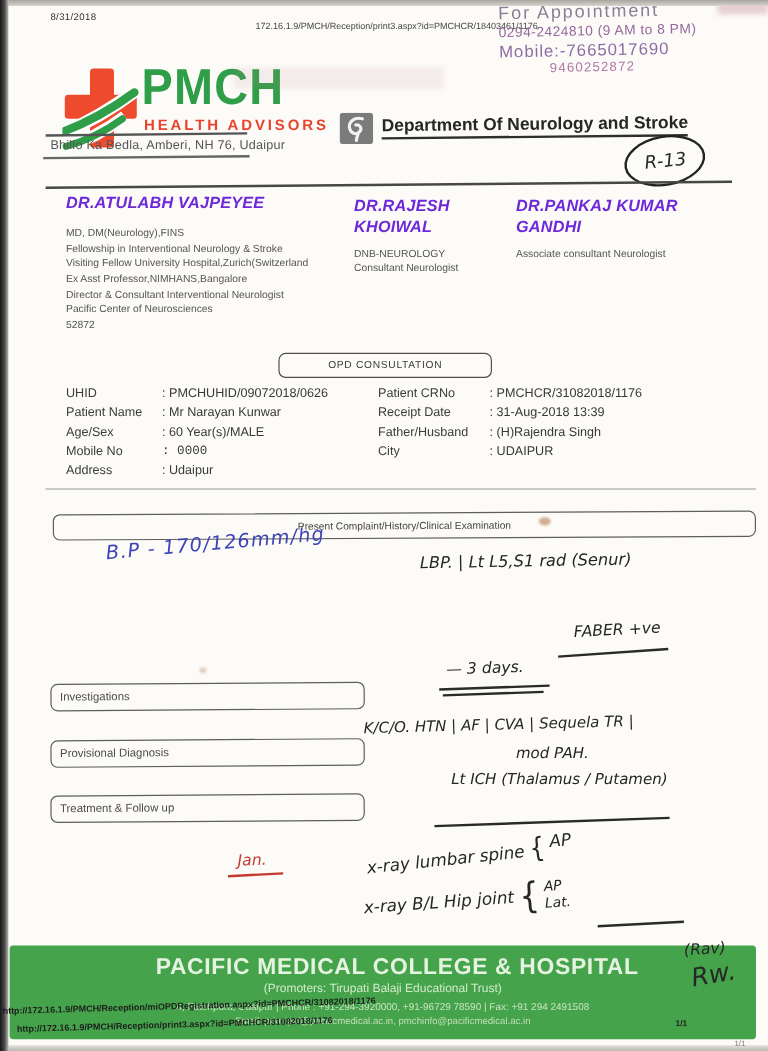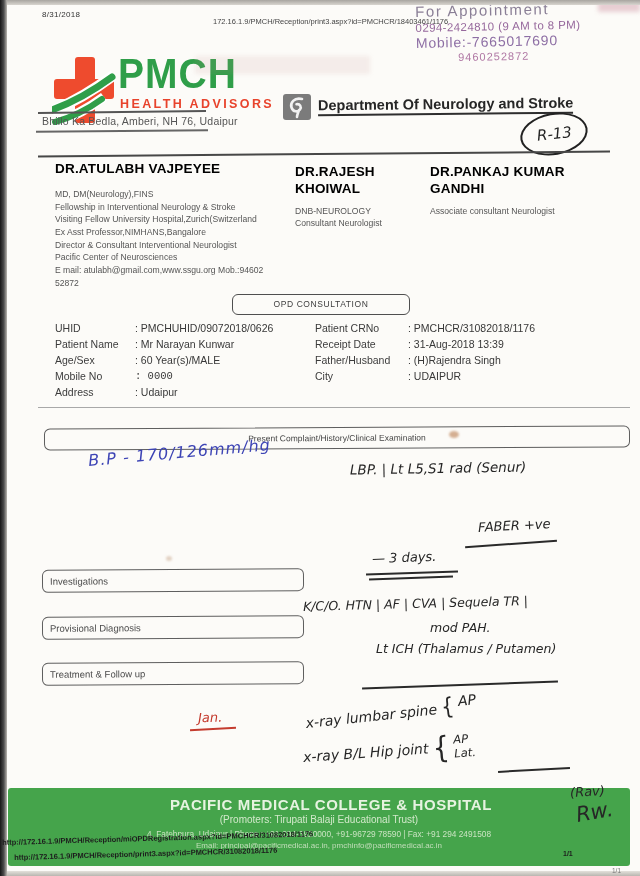--- a/index.html
+++ b/index.html
@@ -23,42 +23,42 @@
   .stamp .s2{font-size:11.5px;letter-spacing:.4px;margin-top:2px;color:#96689c;}
   .stamp .s3{font-size:14px;letter-spacing:.8px;margin-top:1px;color:#8d6ea4;}
   .stamp .s4{font-size:11px;letter-spacing:1px;margin-left:42px;margin-top:1px;color:#b078a4;}
   .logo-name{font-size:39px;font-weight:bold;color:#2f9e49;letter-spacing:1px;
              transform:scaleY(1.08);transform-origin:left top;line-height:1;}
   .logo-tag{font-size:12.5px;font-weight:bold;color:#e8432c;letter-spacing:2.4px;}
   .addr{font-size:10.5px;color:#555;letter-spacing:.2px;}
   .rule{background:#555;height:1.5px;}
   .dept-title{font-size:14.5px;font-weight:bold;color:#262626;border-bottom:2px solid #2e2e2e;
               padding-bottom:1px;transform:rotate(-.6deg);}
-  .doc-name{font-size:13.5px;font-weight:bold;color:#000000;letter-spacing:.2px;line-height:1.25;}
+  .doc-name{font-size:13.5px;font-weight:bold;color:#6d28d9;letter-spacing:.2px;line-height:1.25;font-style:italic;}
   .doc-line{font-size:8.6px;color:#555;line-height:1.48;}
   .boxed{border:1.5px solid #5e5e5e;border-radius:6px;color:#3d3d3d;background:transparent;}
   .opd{font-size:8.5px;letter-spacing:.6px;text-align:center;line-height:19px;}
   .pt-label{font-size:10.5px;color:#3c3c3c;}
   .pt-value{font-size:10.5px;color:#383838;}
   .section-label{font-size:9.5px;color:#4a4a4a;line-height:21px;padding-left:7px;}
   .complaint{font-size:8.5px;color:#444;text-align:center;line-height:20px;transform:rotate(-.3deg);}
   
   .hw{font-family:"DejaVu Sans",sans-serif;font-style:italic;white-space:nowrap;}
   .ink{color:#262626;}
   .ink-blue{color:#3d44b5;}
   .ink-red{color:#c43b2e;}
   .hline{height:1.5px;background:#2a2a2a;}
   .ellipse{border:2.5px solid #222;border-radius:50%;transform:rotate(-10deg);
            display:flex;align-items:center;justify-content:center;}
   .brace{font-style:normal;font-weight:400;display:inline-block;transform:scaleY(1.15);}
   .stack{display:inline-block;vertical-align:middle;font-size:11.5px;line-height:1.2;}
   
   .footer{left:8px;top:788px;width:622px;height:78px;background:#45a44b;border-radius:3px;
           text-align:center;overflow:visible;}
-  .f-title{font-size:15px;font-weight:bold;color:#e6f3e0;letter-spacing:.6px;margin-top:8px;padding-left:24px;}
+  .f-title{font-size:19px;font-weight:bold;color:#e6f3e0;letter-spacing:.6px;margin-top:8px;padding-left:24px;}
   .f-promo{font-size:10px;color:#d2e9ca;margin-top:1px;}
   .f-contact{font-size:8.3px;color:#c9e3c1;margin-top:4px;}
   .f-email{font-size:8px;color:#c2ddba;margin-top:2px;}
   .url-overlay{font-size:7.5px;font-weight:bold;color:#1d1d1d;white-space:nowrap;
                transform:rotate(-1.6deg);transform-origin:left top;}
   .pageno{font-size:7px;font-weight:bold;color:#1d1d1d;}
   .pageno2{font-size:6.5px;color:#777;}
 </style>
 </head>
 <body>
@@ -107,21 +107,20 @@
 
   <div class="abs" style="left:55px;top:161px;width:245px;">
     <div class="doc-name">DR.ATULABH VAJPEYEE</div>
     <div style="margin-top:10px;">
       <div class="doc-line">MD, DM(Neurology),FINS</div>
       <div class="doc-line">Fellowship in Interventional Neurology &amp; Stroke</div>
       <div class="doc-line">Visiting Fellow University Hospital,Zurich(Switzerland</div>
       <div class="doc-line">Ex Asst Professor,NIMHANS,Bangalore</div>
       <div class="doc-line">Director &amp; Consultant Interventional Neurologist</div>
       <div class="doc-line">Pacific Center of Neurosciences</div>
-      <div class="doc-line">E mail: atulabh@gmail.com,www.ssgu.org Mob.:94602</div>
       <div class="doc-line">52872</div>
     </div>
   </div>
   <div class="abs" style="left:430px;top:164px;width:145px;">
     <div class="doc-name">DR.PANKAJ KUMAR GANDHI</div>
     <div style="margin-top:7px;">
       <div class="doc-line">Associate consultant Neurologist</div>
     </div>
   </div>
   <div class="abs" style="left:295px;top:164px;width:105px;">

